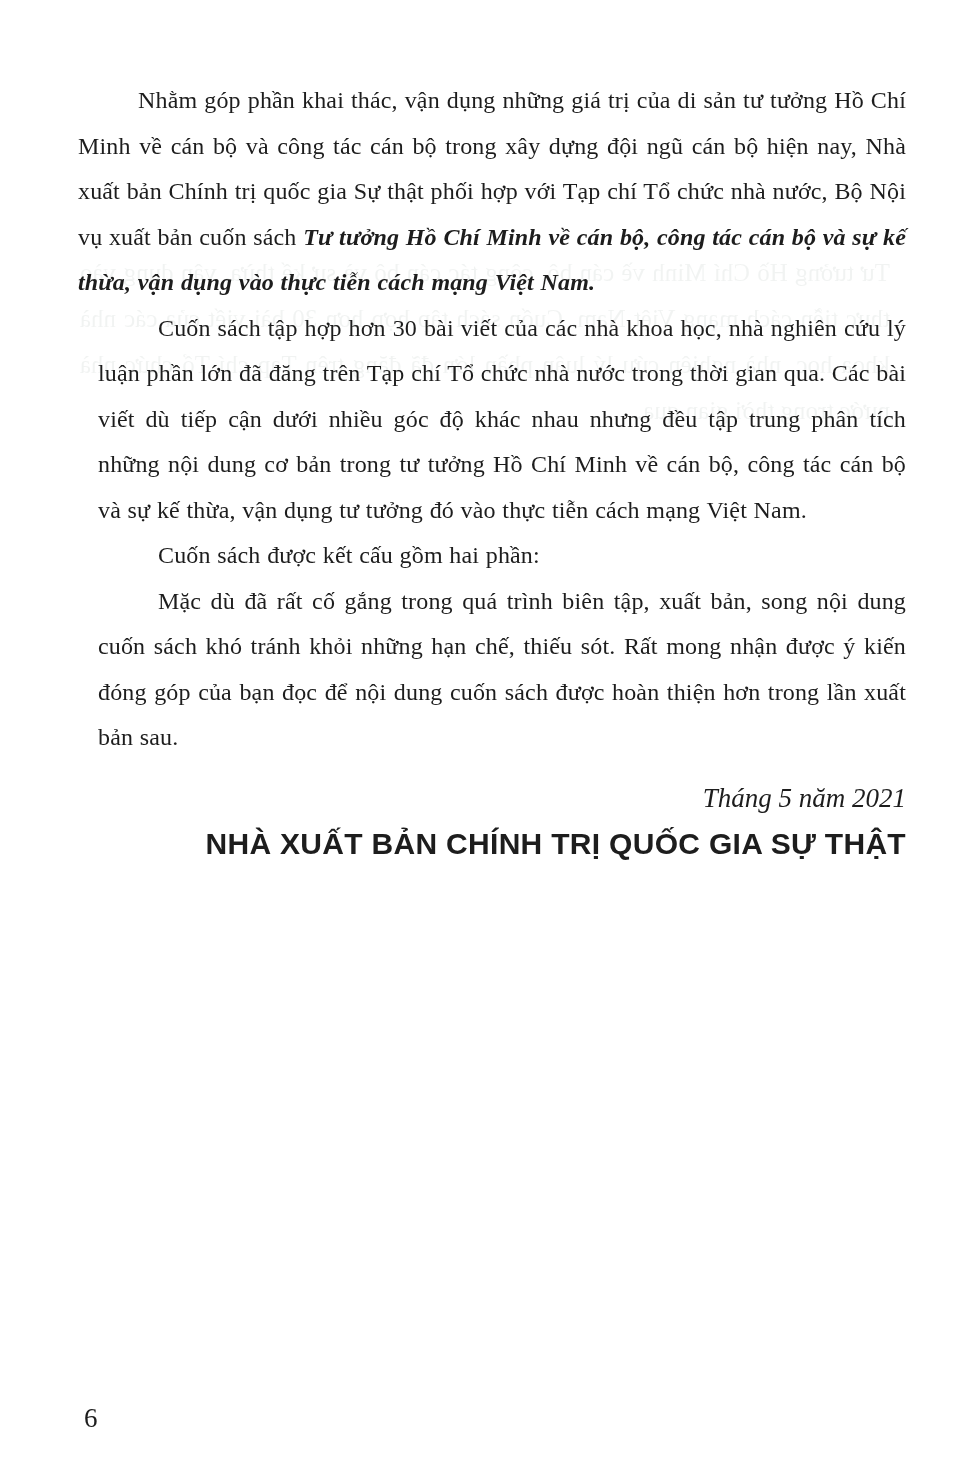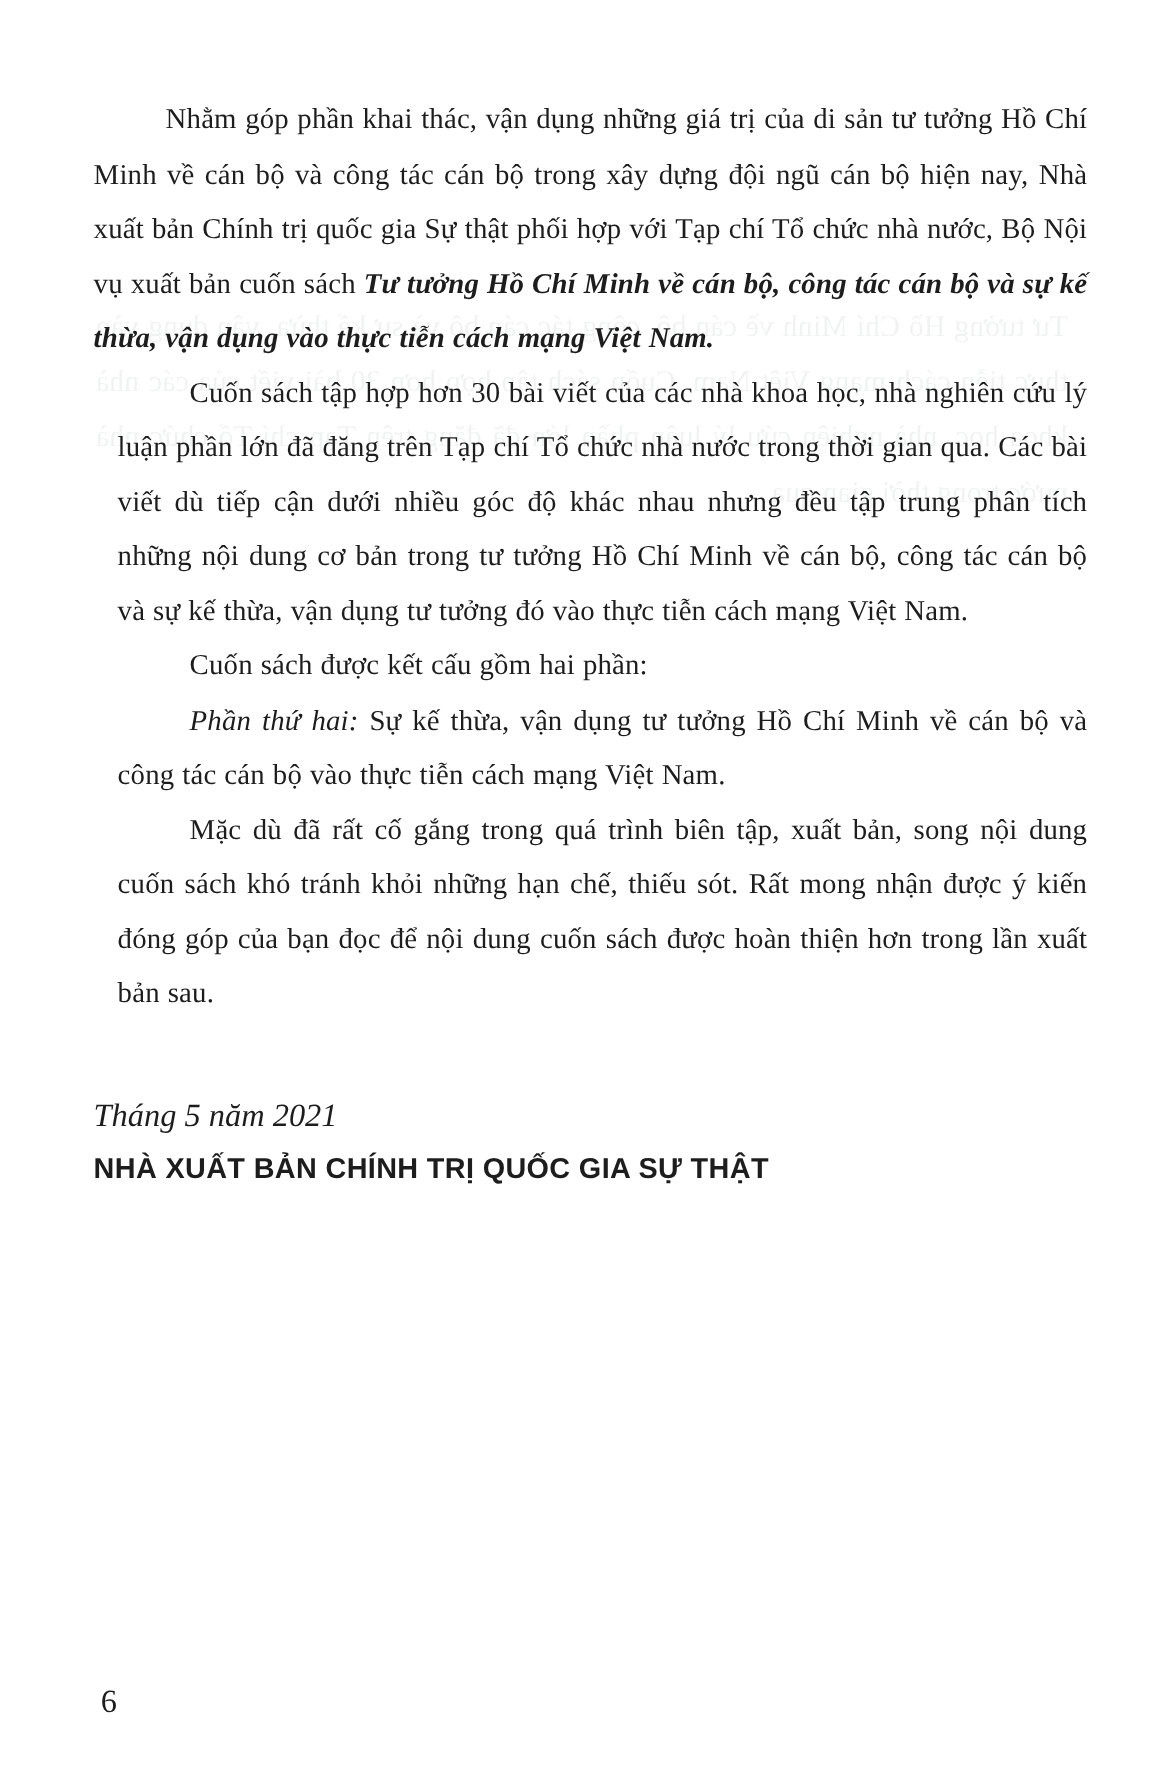--- a/index.html
+++ b/index.html
@@ -68,31 +68,31 @@
 
   .bold-italic {
     font-weight: bold;
     font-style: italic;
   }
   .italic {
     font-style: italic;
   }
 
   .signature {
-    margin-top: 56px;
-    text-align: left;
+    margin-top: 16px;
+    text-align: right;
   }
   .sig-date {
     font-size: 27px;
     font-style: italic;
     line-height: 42px;
   }
   .sig-name {
     font-family: "Liberation Sans", sans-serif;
-    font-size: 24px;
+    font-size: 30px;
     font-weight: bold;
     letter-spacing: 0.3px;
     line-height: 46px;
     margin-top: 2px;
   }
 
   .folio {
     position: absolute;
     left: 84px;
     bottom: 44px;
@@ -111,21 +111,20 @@
 
   <div class="content">
 
     <p class="para"><span>Nhằm góp phần khai thác, vận dụng những giá trị của di sản tư tưởng Hồ Chí Minh về cán bộ và công tác cán bộ trong xây dựng đội ngũ cán bộ hiện nay, Nhà xuất bản Chính trị quốc gia Sự thật phối hợp với Tạp chí Tổ chức nhà nước, Bộ Nội vụ xuất bản cuốn sách </span><span class="bold-italic">Tư tưởng Hồ Chí Minh về cán bộ, công tác cán bộ và sự kế thừa, vận dụng vào thực tiễn cách mạng Việt Nam.</span></p>
 
     <p class="para"><span>Cuốn sách tập hợp hơn 30 bài viết của các nhà khoa học, nhà nghiên cứu lý luận phần lớn đã đăng trên Tạp chí Tổ chức nhà nước trong thời gian qua. Các bài viết dù tiếp cận dưới nhiều góc độ khác nhau nhưng đều tập trung phân tích những nội dung cơ bản trong tư tưởng Hồ Chí Minh về cán bộ, công tác cán bộ và sự kế thừa, vận dụng tư tưởng đó vào thực tiễn cách mạng Việt Nam.</span></p>
 
     <p class="para"><span>Cuốn sách được kết cấu gồm hai phần:</span></p>
 
 
-    <p class="para"><span class="italic">Phần thứ hai:</span><span> Sự kế thừa, vận dụng tư tưởng Hồ Chí Minh về cán bộ và công tác cán bộ vào thực tiễn cách mạng Việt Nam.</span></p>
 
     <p class="para"><span>Mặc dù đã rất cố gắng trong quá trình biên tập, xuất bản, song nội dung cuốn sách khó tránh khỏi những hạn chế, thiếu sót. Rất mong nhận được ý kiến đóng góp của bạn đọc để nội dung cuốn sách được hoàn thiện hơn trong lần xuất bản sau.</span></p>
 
 
     <div class="signature">
       <div class="sig-date">Tháng 5 năm 2021</div>
       <div class="sig-name">NHÀ XUẤT BẢN CHÍNH TRỊ QUỐC GIA SỰ THẬT</div>
     </div>
 
   </div>

